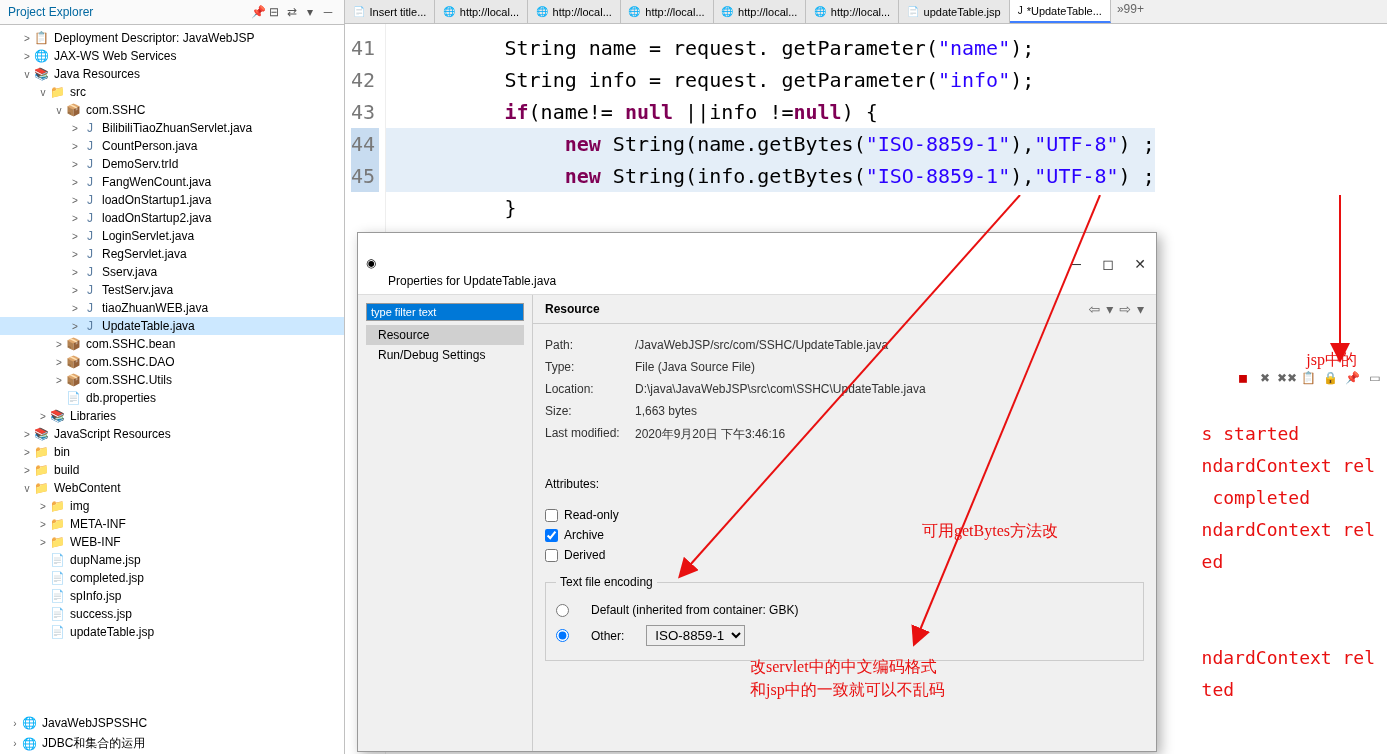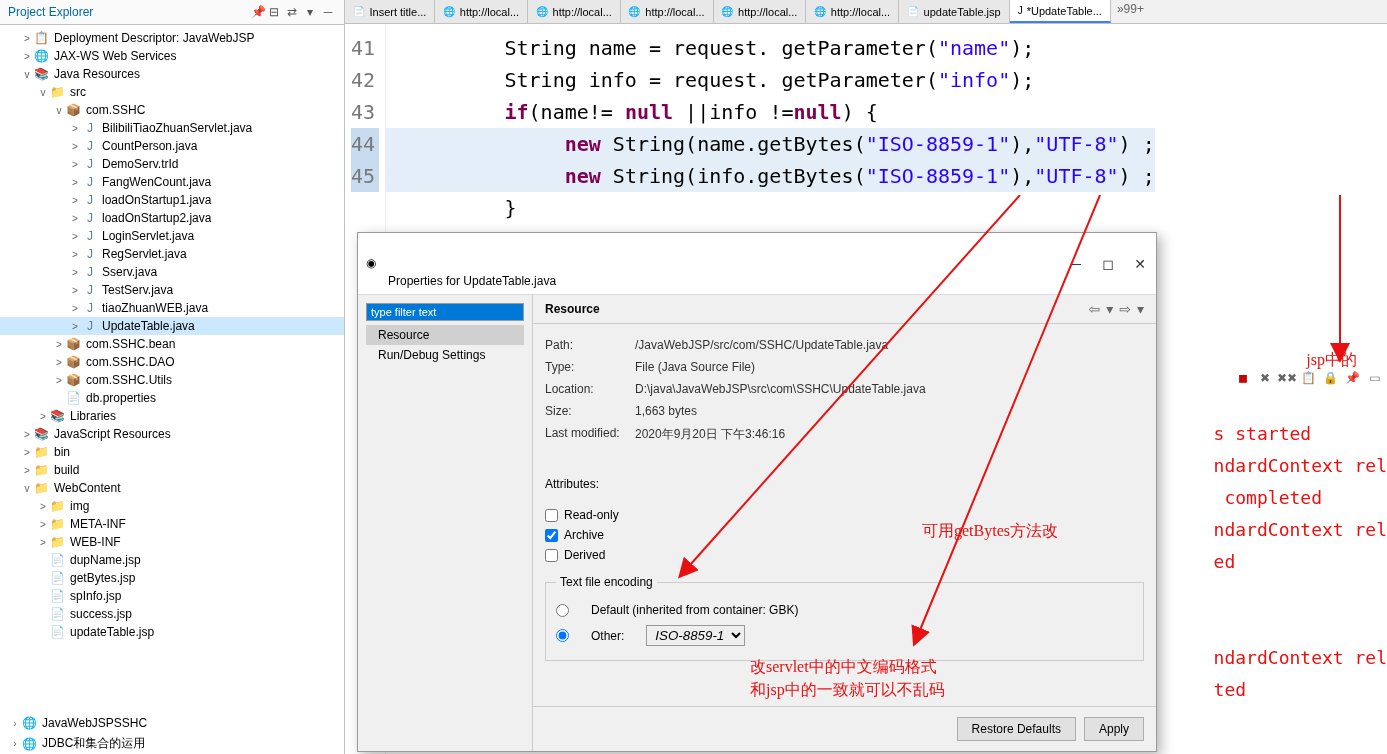--- a/index.html
+++ b/index.html
@@ -56,26 +56,26 @@
 .prop-row { display: flex; padding: 4px 0; font-size: 12px; }
 .prop-label { width: 90px; color: #333; }
 .prop-value { color: #333; }
 .attrs { margin-top: 10px; }
 .attrs-title { font-size: 12px; margin-bottom: 14px; }
 .checkbox-row { display: flex; align-items: center; padding: 3px 0; gap: 6px; }
 .checkbox-row input { width: 13px; height: 13px; }
 .fieldset { border: 1px solid #ccc; padding: 10px; margin-top: 10px; }
 .fieldset-legend { font-size: 12px; padding: 0 4px; }
 .radio-row { display: flex; align-items: center; padding: 4px 0; gap: 22px; }
-.radio-row select { padding: 1px 4px; border: 1px solid #999; font-style: italic; }
+.radio-row select { padding: 1px 4px; border: 1px solid #999; }
 .dialog-buttons { display: flex; justify-content: flex-end; gap: 8px; padding: 10px 12px; border-top: 1px solid #ccc; }
 .btn { padding: 4px 14px; background: #e1e1e1; border: 1px solid #adadad; cursor: pointer; font-size: 12px; }
 .annotation { position: absolute; color: #e81010; font-size: 16px; font-family: "Microsoft YaHei"; pointer-events: none; z-index: 200; }
 .arrow { position: absolute; pointer-events: none; z-index: 150; }
-.console-text { position: absolute; right: 0; color: #e81010; font-family: Consolas, monospace; font-size: 18px; line-height: 32px; white-space: pre; pointer-events: none; }
+.console-text { position: absolute; right: 12px; color: #e81010; font-family: Consolas, monospace; font-size: 18px; line-height: 32px; white-space: pre; pointer-events: none; }
 .toolbar-icons { position: absolute; display: flex; gap: 6px; }
 .toolbar-icons span { width: 16px; height: 16px; cursor: pointer; color: #666; font-size: 12px; display: inline-flex; align-items: center; justify-content: center; }
 .ic-folder { color: #d4a017; }
 .ic-package { color: #b8860b; }
 .ic-java { color: #5a7ca0; }
 .ic-jsp { color: #5a7ca0; }
 .ic-lib { color: #888; }
 .ic-prop { color: #888; }
 .bottom-projects { position: absolute; bottom: 0; left: 4px; }
 .bottom-projects .tree-item { padding: 2px 4px; }
@@ -242,21 +242,21 @@
           <span class="tree-label">WEB-INF</span>
         </div>
         <div class="tree-item ind-2">
           <span class="tree-toggle"></span>
           <span class="tree-icon ic-jsp">📄</span>
           <span class="tree-label">dupName.jsp</span>
         </div>
         <div class="tree-item ind-2">
           <span class="tree-toggle"></span>
           <span class="tree-icon ic-jsp">📄</span>
-          <span class="tree-label">getBytes.jsp</span>
+          <span class="tree-label">completed.jsp</span>
         </div>
         <div class="tree-item ind-2">
           <span class="tree-toggle"></span>
           <span class="tree-icon ic-jsp">📄</span>
           <span class="tree-label">spInfo.jsp</span>
         </div>
         <div class="tree-item ind-2">
           <span class="tree-toggle"></span>
           <span class="tree-icon ic-jsp">📄</span>
           <span class="tree-label">success.jsp</span>
@@ -430,24 +430,20 @@
           <div class="radio-row">
             <input type="radio" name="enc" checked="" style="">
             <span>Other:</span>
             <select>
               <option>ISO-8859-1</option>
             </select>
           </div>
         </fieldset>
       </div>
       <div style="flex:1"></div>
-      <div class="dialog-buttons">
-        <button class="btn">Restore Defaults</button>
-        <button class="btn">Apply</button>
-      </div>
     </div>
   </div>
 </div>
 
 <div class="annotation" style="right:30px;top:350px">jsp中的</div>
 <div class="annotation" style="left:922px;top:521px">可用getBytes方法改</div>
 <div class="annotation" style="left:750px;top:657px">改servlet中的中文编码格式</div>
 <div class="annotation" style="left:750px;top:680px">和jsp中的一致就可以不乱码</div>
 
 <svg class="arrow" style="left:640px;top:195px;width:400px;height:480px">

